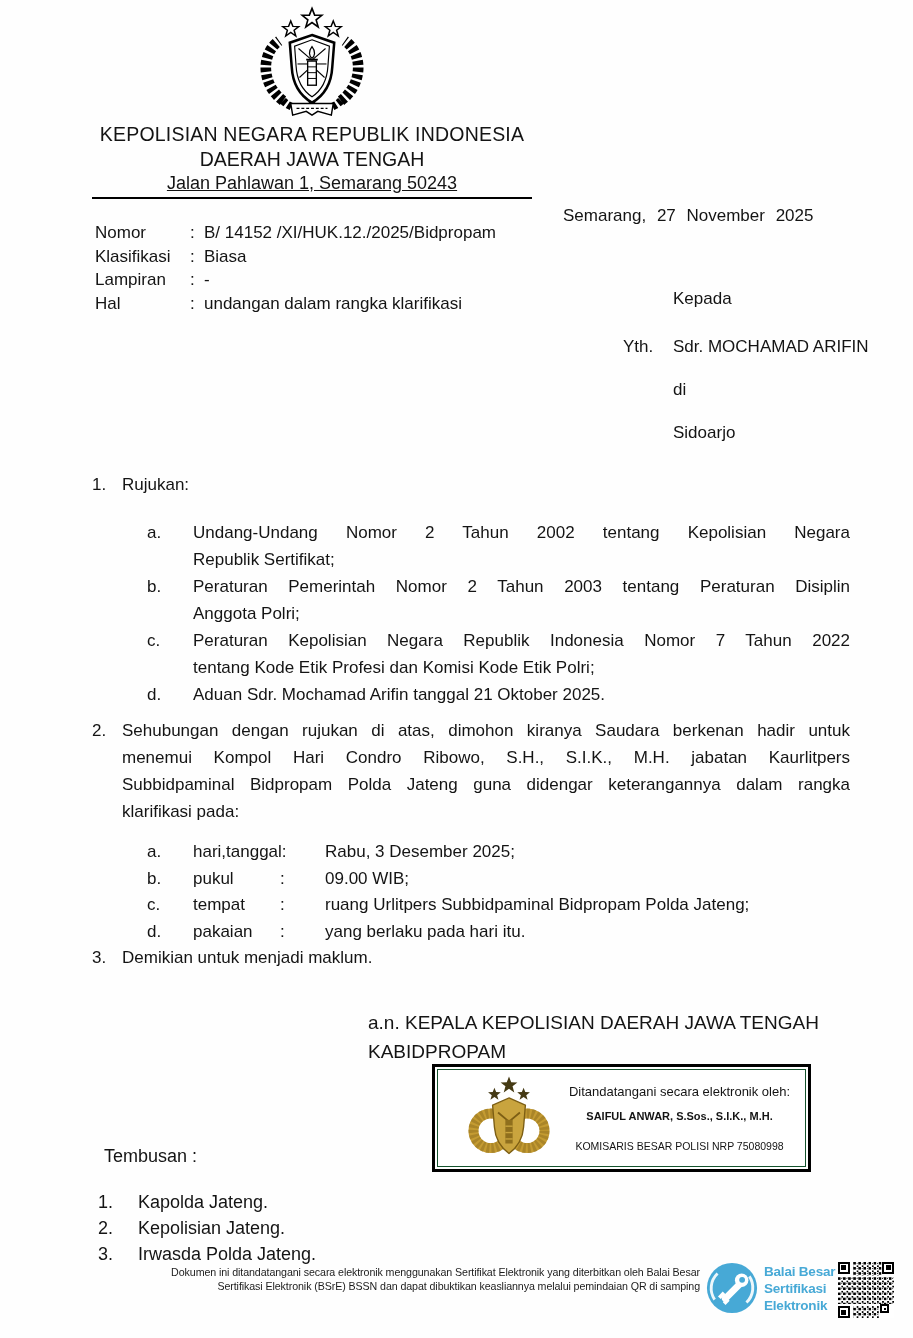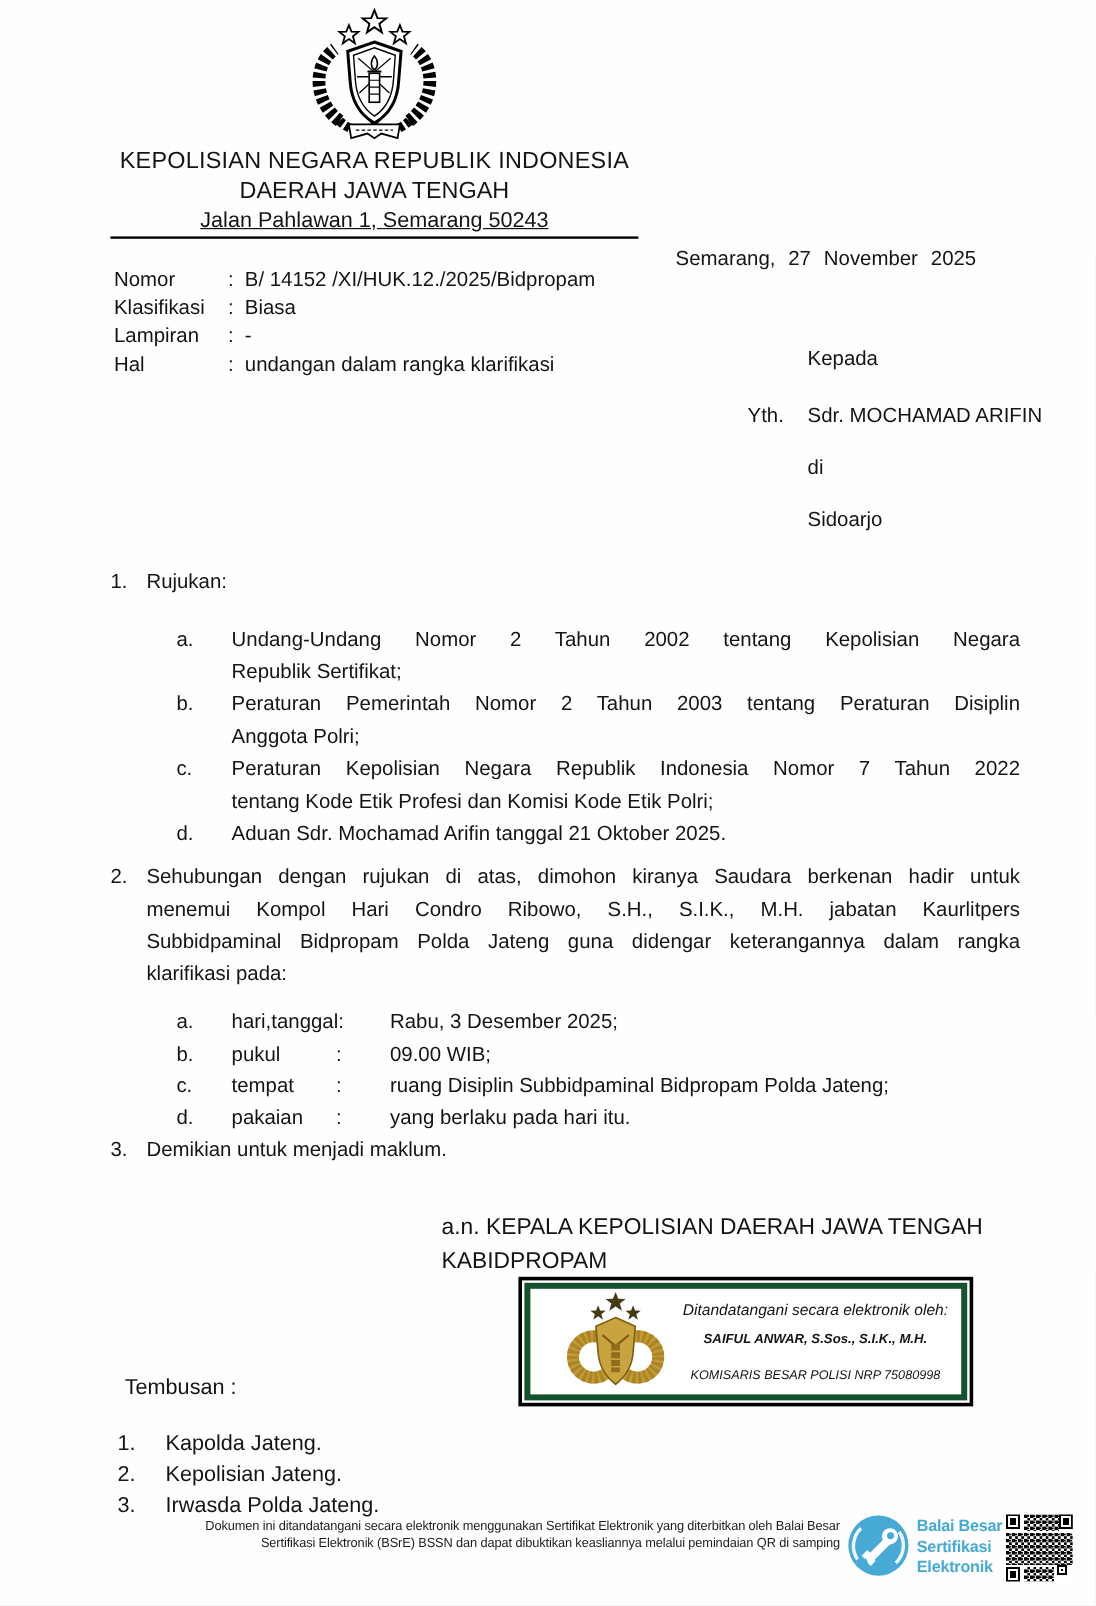--- a/index.html
+++ b/index.html
@@ -44,21 +44,21 @@
   .d-row{display:flex;}
   .d-letter{width:46px;flex-shrink:0;}
   .d-label{width:87px;flex-shrink:0;white-space:nowrap;}
   .d-sep{width:45px;flex-shrink:0;}
   .d-value{flex:1;white-space:nowrap;}
   .s3{left:92px;top:944px;width:758px;}
 
   
   .an-block{left:368px;top:1008px;width:480px;font-size:19px;line-height:29px;white-space:nowrap;}
   .sigbox{left:432px;top:1064px;width:379px;height:108px;border:3px solid #000;box-sizing:border-box;background:#fff;}
-  .sigbox-inner{position:absolute;inset:2px;border:5px solid #14532d;display:flex;align-items:center;font-style:italic;}
+  .sigbox-inner{position:absolute;inset:2px;border:1px solid #14532d;display:flex;align-items:center;}
   .sig-emblem{margin-left:20px;flex-shrink:0;}
   .sig-text{flex:1;text-align:center;padding-right:6px;}
   .sig-label{font-size:13px;}
   .sig-name{font-size:11px;font-weight:bold;margin-top:11px;}
   .sig-nrp{font-size:10.5px;margin-top:18px;}
 
   
   .temb-title{left:104px;top:1146px;font-size:18px;}
   .temb-list{left:98px;top:1189px;font-size:18px;line-height:26px;}
   .temb-row{display:flex;}
@@ -202,21 +202,21 @@
         <div class="d-row">
           <span class="d-letter">b.</span>
           <span class="d-label">pukul</span>
           <span class="d-sep">:</span>
           <span class="d-value">09.00 WIB;</span>
         </div>
         <div class="d-row">
           <span class="d-letter">c.</span>
           <span class="d-label">tempat</span>
           <span class="d-sep">:</span>
-          <span class="d-value">ruang Disiplin Subbidpaminal Bidpropam Polda Jateng;</span>
+          <span class="d-value">ruang Urlitpers Subbidpaminal Bidpropam Polda Jateng;</span>
         </div>
         <div class="d-row">
           <span class="d-letter">d.</span>
           <span class="d-label">pakaian</span>
           <span class="d-sep">:</span>
           <span class="d-value">yang berlaku pada hari itu.</span>
         </div>
       </div>
     </div>
   </div>

